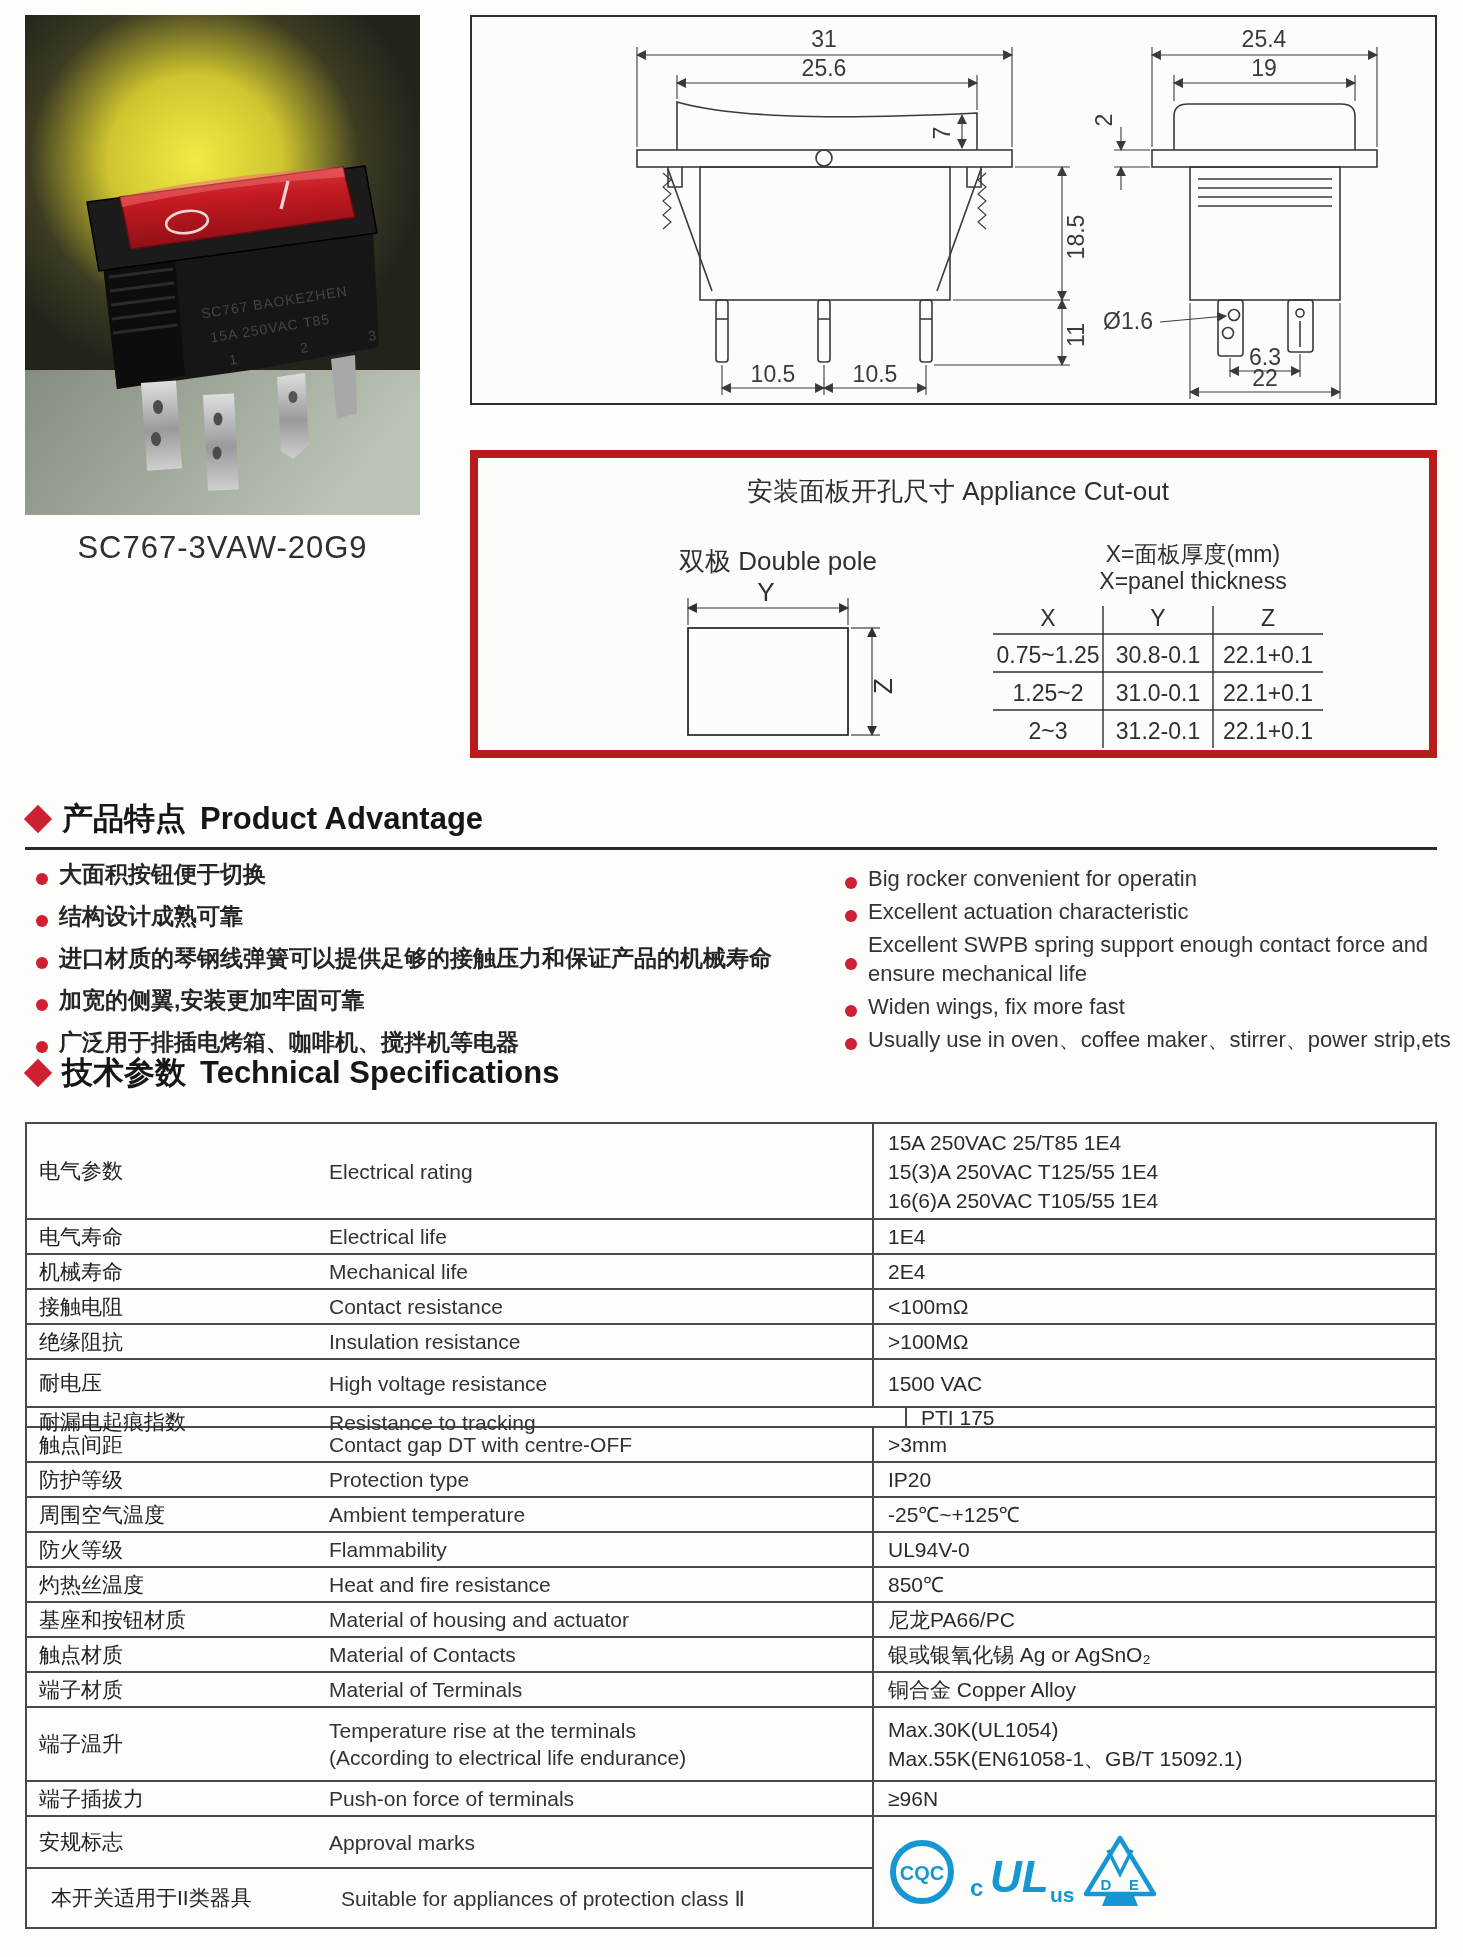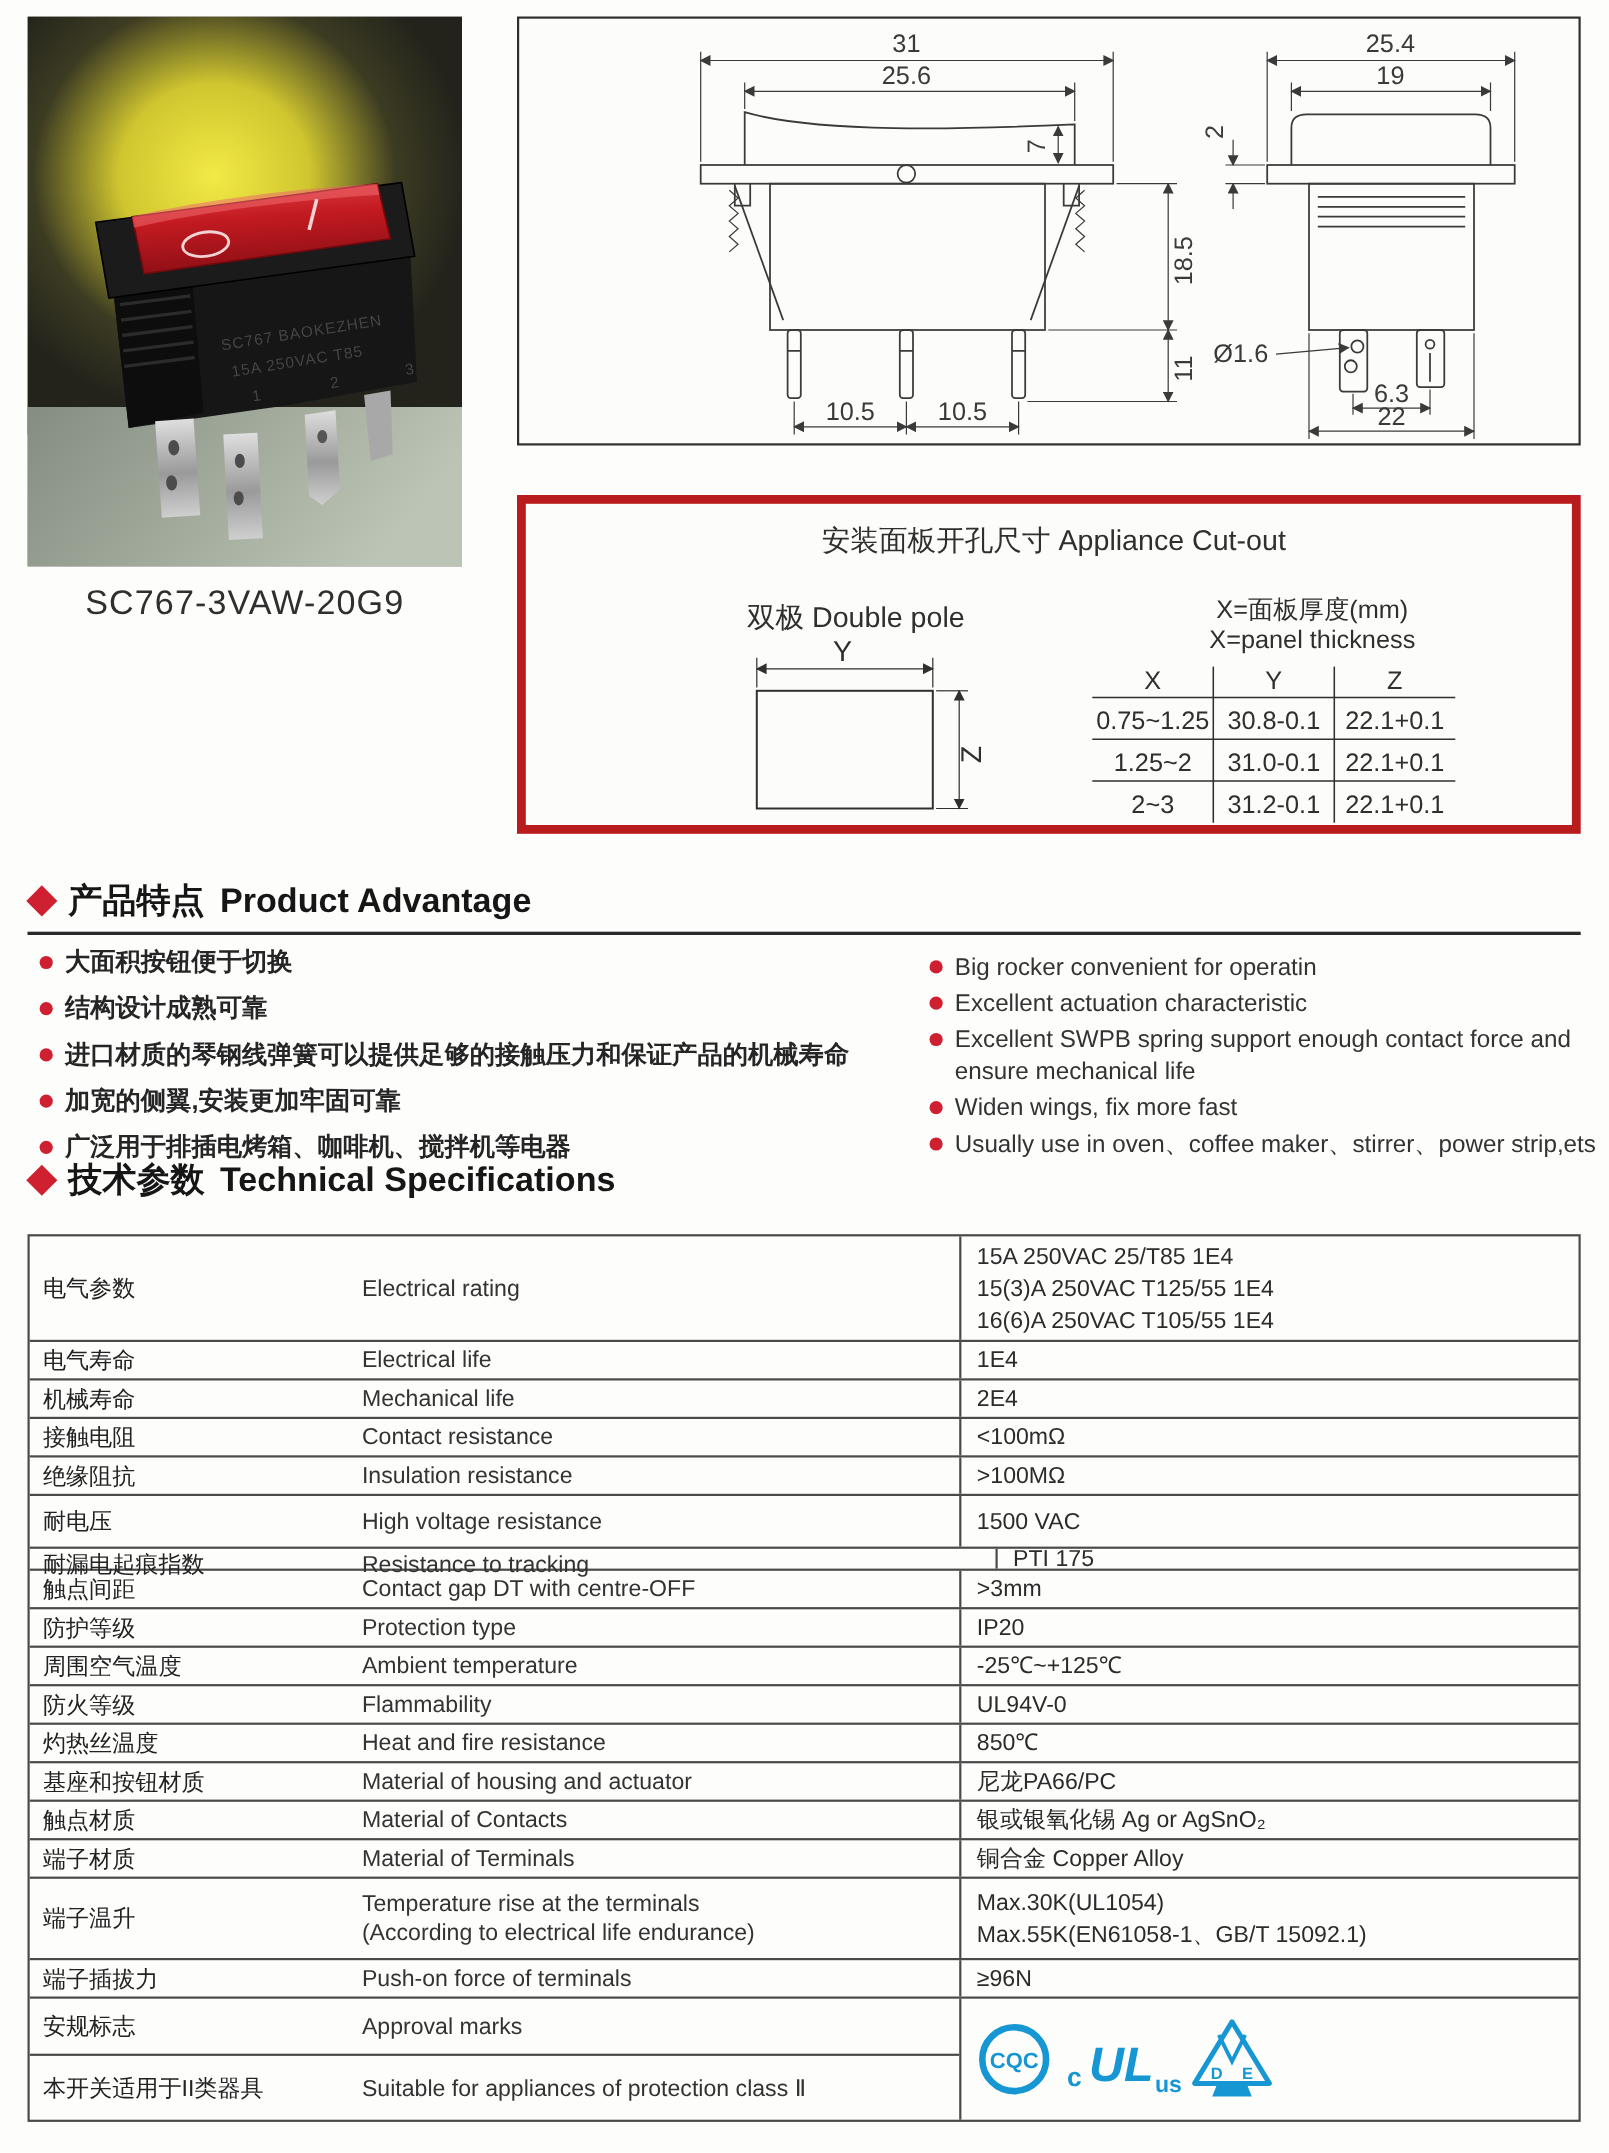--- a/index.html
+++ b/index.html
@@ -10,33 +10,33 @@
   .cutout-box{position:absolute;left:470px;top:450px;width:967px;height:308px;border:8px solid #b91c1c;box-sizing:border-box;background:#fcfcfa;}
   .section-header{position:absolute;left:28px;display:flex;align-items:center;gap:14px;font-size:31px;font-weight:600;color:#161616;justify-content:space-between;}
   .hdr-adv{top:798px;} .hdr-spec{top:1052px;}
   .diamond{width:20px;height:20px;background:#ce2030;transform:rotate(45deg);flex:0 0 auto;}
   .rule{position:absolute;left:25px;top:847px;width:1412px;height:3px;background:#2a2a2a;}
   .bullets{position:absolute;display:flex;flex-direction:column;}
   .bullets-zh{left:36px;top:860px;width:795px;font-size:23px;font-weight:600;color:#252525;}
   .bullets-zh .bullet{margin-bottom:13px;}
   .bullets-en{left:845px;top:864px;width:608px;font-size:22px;color:#333;}
   .bullets-en .bullet{margin-bottom:4px;}
-  .bullet{display:flex;align-items:flex-start;gap:11px;line-height:29px;}
+  .bullet{display:flex;align-items:center;gap:11px;line-height:29px;}
   .dot{width:12px;height:12px;border-radius:50%;background:#ce2030;margin-top:9px;flex:0 0 auto;}
   .spec-table{position:absolute;left:25px;top:1122px;width:1412px;border:2px solid #4a4a4a;box-sizing:border-box;font-size:21px;}
   .spec-row{display:flex;border-bottom:2px solid #4a4a4a;box-sizing:border-box;}
   .spec-left{width:845px;flex:0 0 auto;display:grid;grid-template-columns:290px 1fr;align-items:center;padding-left:12px;box-sizing:border-box;}
   .spec-zh{color:#222;}
   .spec-en{color:#333;line-height:27px;}
   .spec-val{flex:1;border-left:2px solid #4a4a4a;padding:3px 6px 3px 14px;display:flex;flex-direction:column;justify-content:center;color:#2b2b2b;line-height:29px;}
   .approval-wrap{display:flex;}
   .appr-left{width:845px;flex:0 0 auto;box-sizing:border-box;}
   .appr-row{display:grid;grid-template-columns:290px 1fr;align-items:center;padding-left:12px;box-sizing:border-box;}
   .appr-row1{height:52px;border-bottom:2px solid #4a4a4a;}
-  .appr-row2{height:58px;}
+  .appr-row2{height:58px;margin-left:12px;}
   .appr-logos{flex:1;border-left:2px solid #4a4a4a;display:flex;align-items:center;gap:0;padding-left:8px;}
   .dimt{font-family:"Liberation Sans",sans-serif;font-size:23px;fill:#3a3a3a;text-anchor:middle;stroke:none;}
   .cutt{font-family:"Liberation Sans",sans-serif;font-size:26px;fill:#2f2f2f;text-anchor:middle;stroke:none;}
   .cuts{font-family:"Liberation Sans",sans-serif;font-size:23px;fill:#2f2f2f;text-anchor:middle;stroke:none;}
   .engr{font-family:"Liberation Sans",sans-serif;font-size:14px;fill:#454545;letter-spacing:1px;stroke:none;}
 </style>
 </head>
 <body>
 
 <div class="page">

